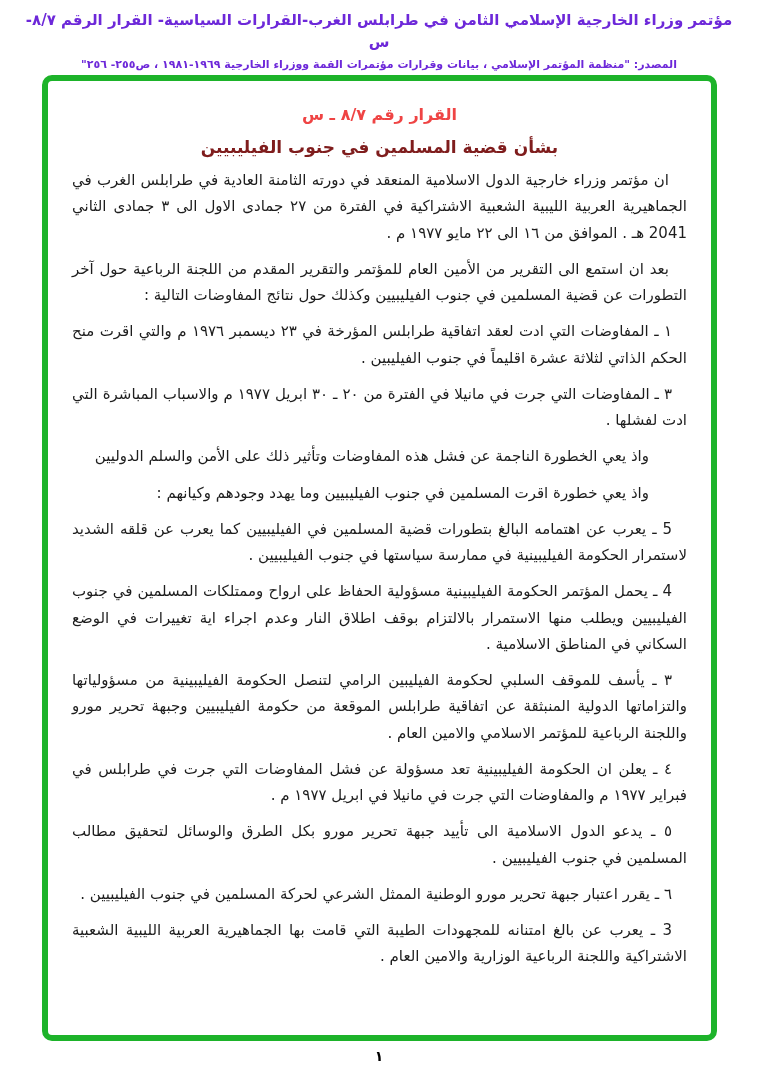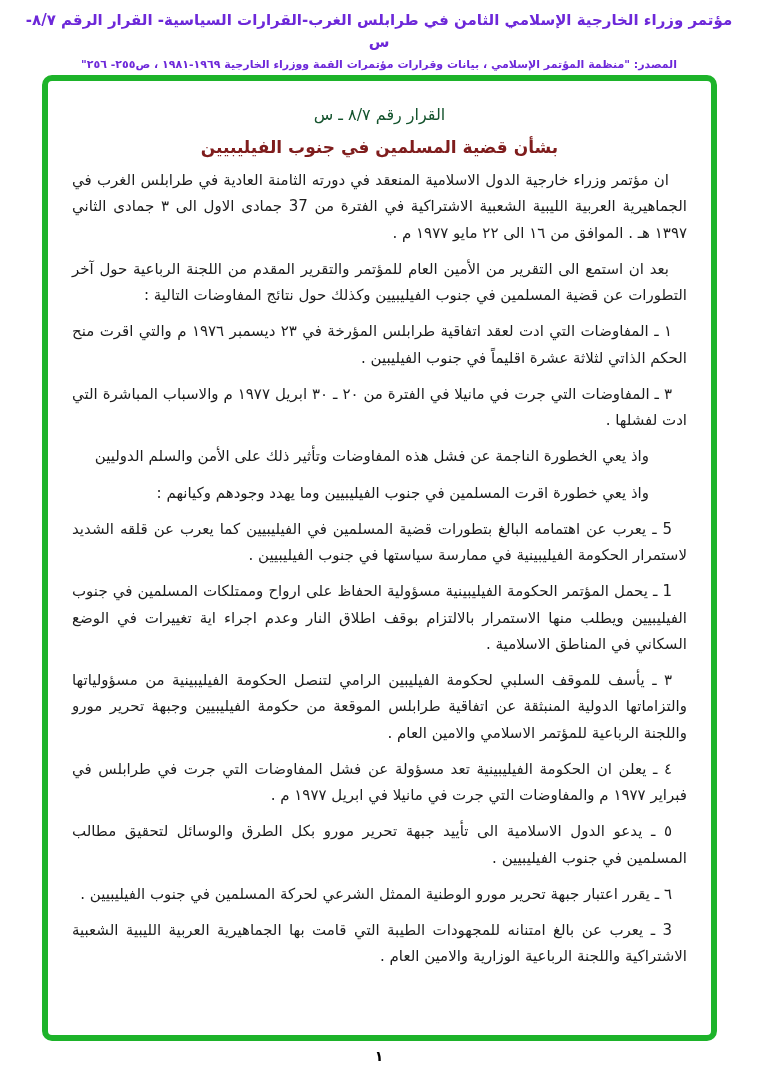--- a/index.html
+++ b/index.html
@@ -27,21 +27,21 @@
     border: 6px solid #1db32a;
     border-radius: 10px;
     padding: 18px 24px 0 24px;
     direction: rtl;
     overflow: hidden;
     background: #ffffff;
   }
   .doc-title {
     margin: 6px 0 0 0;
     text-align: center;
-    font-size: 16px; font-weight: normal; color: #14532d;
+    font-size: 16px; font-weight: bold; color: #ef4444;
   }
   .doc-subtitle {
     margin: 13px 0 4px 0;
     text-align: center;
     font-size: 17px; font-weight: bold; color: #7f1d1d;
   }
   .para {
     margin: 10px 0 0 0;
     font-size: 15px;
     line-height: 1.75;
@@ -64,28 +64,28 @@
 
 <header class="hdr">
   <div class="hdr-l1">مؤتمر وزراء الخارجية الإسلامي الثامن في طرابلس الغرب-القرارات السياسية- القرار الرقم ٨/٧- س</div>
   <div class="hdr-l2">المصدر: "منظمة المؤتمر الإسلامي ، بيانات وقرارات مؤتمرات القمة ووزراء الخارجية ١٩٦٩-١٩٨١ ، ص٢٥٥- ٢٥٦"</div>
 </header>
 
 <main class="frame">
   <h1 class="doc-title">القرار رقم ٨/٧ ـ س</h1>
   <h2 class="doc-subtitle">بشأن قضية المسلمين في جنوب الفيليبيين</h2>
 
-  <p class="para indent-sm">ان مؤتمر وزراء خارجية الدول الاسلامية المنعقد في دورته الثامنة العادية في طرابلس الغرب في الجماهيرية العربية الليبية الشعبية الاشتراكية في الفترة من 37 جمادى الاول الى ٣ جمادى الثاني ١٣٩٧ هـ . الموافق من ١٦ الى ٢٢ مايو ١٩٧٧ م .</p>
+  <p class="para indent-sm">ان مؤتمر وزراء خارجية الدول الاسلامية المنعقد في دورته الثامنة العادية في طرابلس الغرب في الجماهيرية العربية الليبية الشعبية الاشتراكية في الفترة من ٢٧ جمادى الاول الى ٣ جمادى الثاني 2041 هـ . الموافق من ١٦ الى ٢٢ مايو ١٩٧٧ م .</p>
   <p class="para indent-sm">بعد ان استمع الى التقرير من الأمين العام للمؤتمر والتقرير المقدم من اللجنة الرباعية حول آخر التطورات عن قضية المسلمين في جنوب الفيليبيين وكذلك حول نتائج المفاوضات التالية :</p>
   <p class="para item">١ ـ المفاوضات التي ادت لعقد اتفاقية طرابلس المؤرخة في ٢٣ ديسمبر ١٩٧٦ م والتي اقرت منح الحكم الذاتي لثلاثة عشرة اقليماً في جنوب الفيليبين .</p>
   <p class="para item">٣ ـ المفاوضات التي جرت في مانيلا في الفترة من ٢٠ ـ ٣٠ ابريل ١٩٧٧ م والاسباب المباشرة التي ادت لفشلها .</p>
   <p class="para callout">واذ يعي الخطورة الناجمة عن فشل هذه المفاوضات وتأثير ذلك على الأمن والسلم الدوليين</p>
   <p class="para callout">واذ يعي خطورة اقرت المسلمين في جنوب الفيليبيين وما يهدد وجودهم وكيانهم :</p>
   <p class="para item">5 ـ يعرب عن اهتمامه البالغ بتطورات قضية المسلمين في الفيليبيين كما يعرب عن قلقه الشديد لاستمرار الحكومة الفيليبينية في ممارسة سياستها في جنوب الفيليبيين .</p>
-  <p class="para item">1 ـ يحمل المؤتمر الحكومة الفيليبينية مسؤولية الحفاظ على ارواح وممتلكات المسلمين في جنوب الفيليبيين ويطلب منها الاستمرار بالالتزام بوقف اطلاق النار وعدم اجراء اية تغييرات في الوضع السكاني في المناطق الاسلامية .</p>
+  <p class="para item">4 ـ يحمل المؤتمر الحكومة الفيليبينية مسؤولية الحفاظ على ارواح وممتلكات المسلمين في جنوب الفيليبيين ويطلب منها الاستمرار بالالتزام بوقف اطلاق النار وعدم اجراء اية تغييرات في الوضع السكاني في المناطق الاسلامية .</p>
   <p class="para item">٣ ـ يأسف للموقف السلبي لحكومة الفيليبين الرامي لتنصل الحكومة الفيليبينية من مسؤولياتها والتزاماتها الدولية المنبثقة عن اتفاقية طرابلس الموقعة من حكومة الفيليبيين وجبهة تحرير مورو واللجنة الرباعية للمؤتمر الاسلامي والامين العام .</p>
   <p class="para item">٤ ـ يعلن ان الحكومة الفيليبينية تعد مسؤولة عن فشل المفاوضات التي جرت في طرابلس في فبراير ١٩٧٧ م والمفاوضات التي جرت في مانيلا في ابريل ١٩٧٧ م .</p>
   <p class="para item">٥ ـ يدعو الدول الاسلامية الى تأييد جبهة تحرير مورو بكل الطرق والوسائل لتحقيق مطالب المسلمين في جنوب الفيليبيين .</p>
   <p class="para item">٦ ـ يقرر اعتبار جبهة تحرير مورو الوطنية الممثل الشرعي لحركة المسلمين في جنوب الفيليبيين .</p>
   <p class="para item">3 ـ يعرب عن بالغ امتنانه للمجهودات الطيبة التي قامت بها الجماهيرية العربية الليبية الشعبية الاشتراكية واللجنة الرباعية الوزارية والامين العام .</p>
 </main>
 
 <footer class="pagenum">١</footer>
 
 </body></html>

